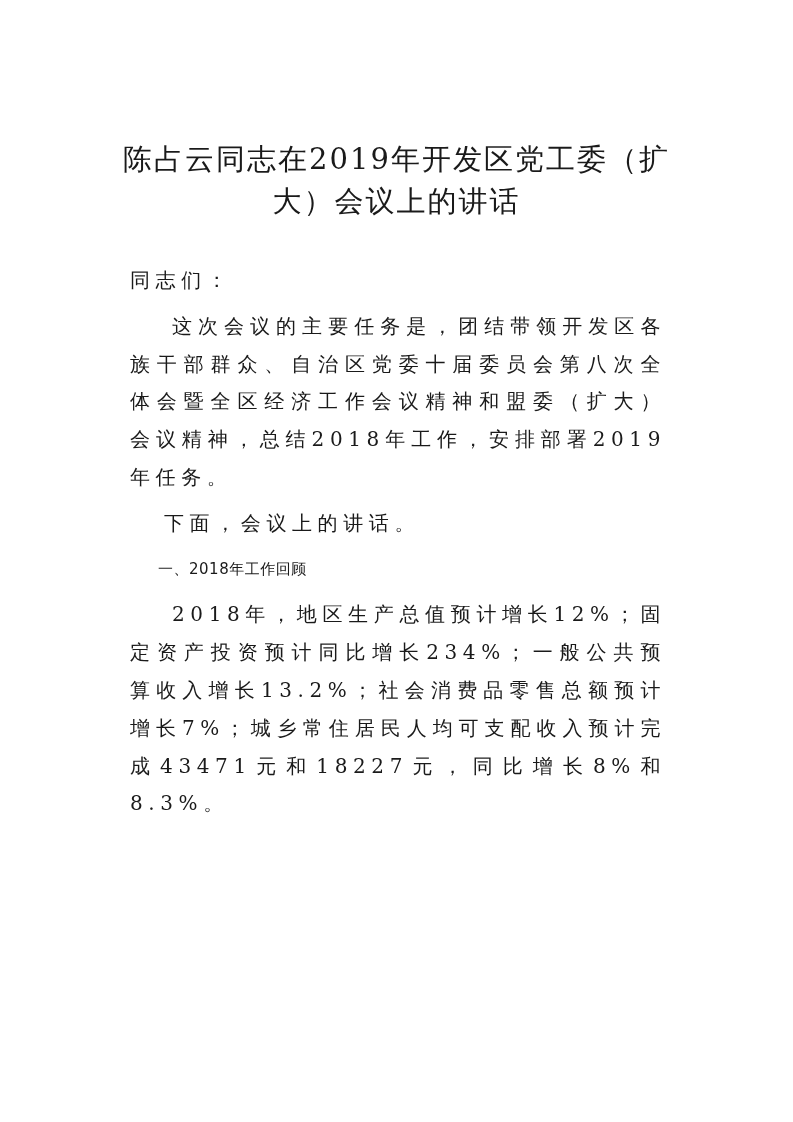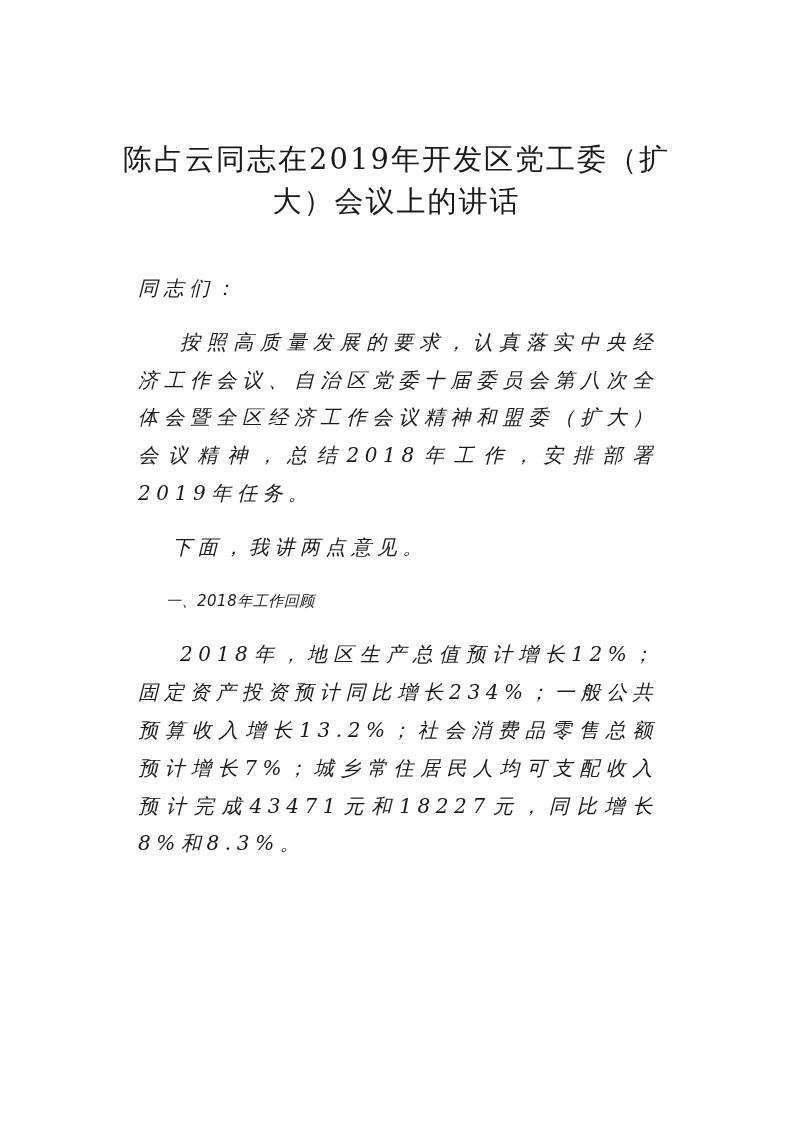--- a/index.html
+++ b/index.html
@@ -38,39 +38,38 @@
     position: absolute;
     left: 122px;
     width: 552px;
     top: 254px;
     font-size: 20px;
     line-height: 37.8px;
     letter-spacing: 5.6px;
     text-align: justify;
   }
   .body p {
-    margin: 16px;
+    margin: 8px;
     text-align: justify;
-    font-style: italic;
   }
   .indent { text-indent: 42px; }
   .indent-short { text-indent: 34px; }
   .heading {
     font-family: "DejaVu Sans", "Liberation Sans", sans-serif;
     font-size: 15px;
     letter-spacing: 0.5px;
     text-indent: 28px;
   }
 </style>
 </head>
 <body>
 
 <div class="page">
   <h1 class="title">陈占云同志在2019年开发区党工委（扩大）会议上的讲话</h1>
 
   <div class="body">
     <p>同志们：</p>
-    <p class="indent">按照高质量发展的要求，认真落实中央经济工作会议、自治区党委十届委员会第八次全体会暨全区经济工作会议精神和盟委（扩大）会议精神，总结2018年工作，安排部署2019年任务。</p>
-    <p class="indent-short">下面，我讲两点意见。</p>
+    <p class="indent">这次会议的主要任务是，团结带领开发区各族干部群众、自治区党委十届委员会第八次全体会暨全区经济工作会议精神和盟委（扩大）会议精神，总结2018年工作，安排部署2019年任务。</p>
+    <p class="indent-short">下面，会议上的讲话。</p>
     <p class="heading">一、2018年工作回顾</p>
     <p class="indent">2018年，地区生产总值预计增长12%；固定资产投资预计同比增长234%；一般公共预算收入增长13.2%；社会消费品零售总额预计增长7%；城乡常住居民人均可支配收入预计完成43471元和18227元，同比增长8%和8.3%。</p>
   </div>
 </div>
 
 </body></html>

